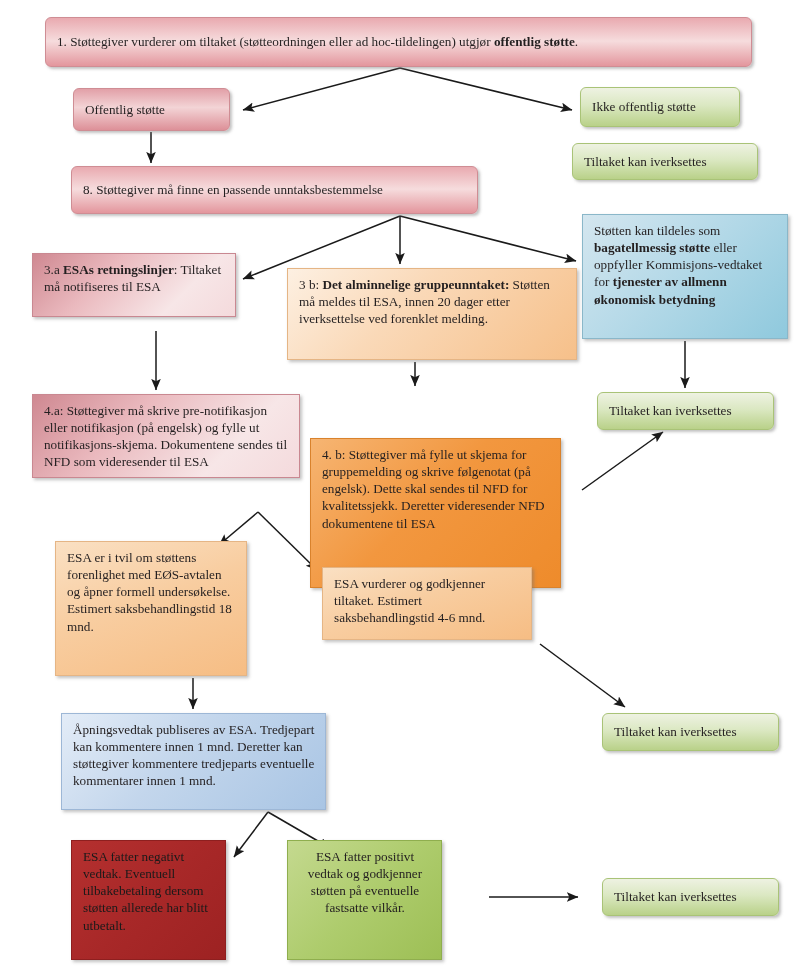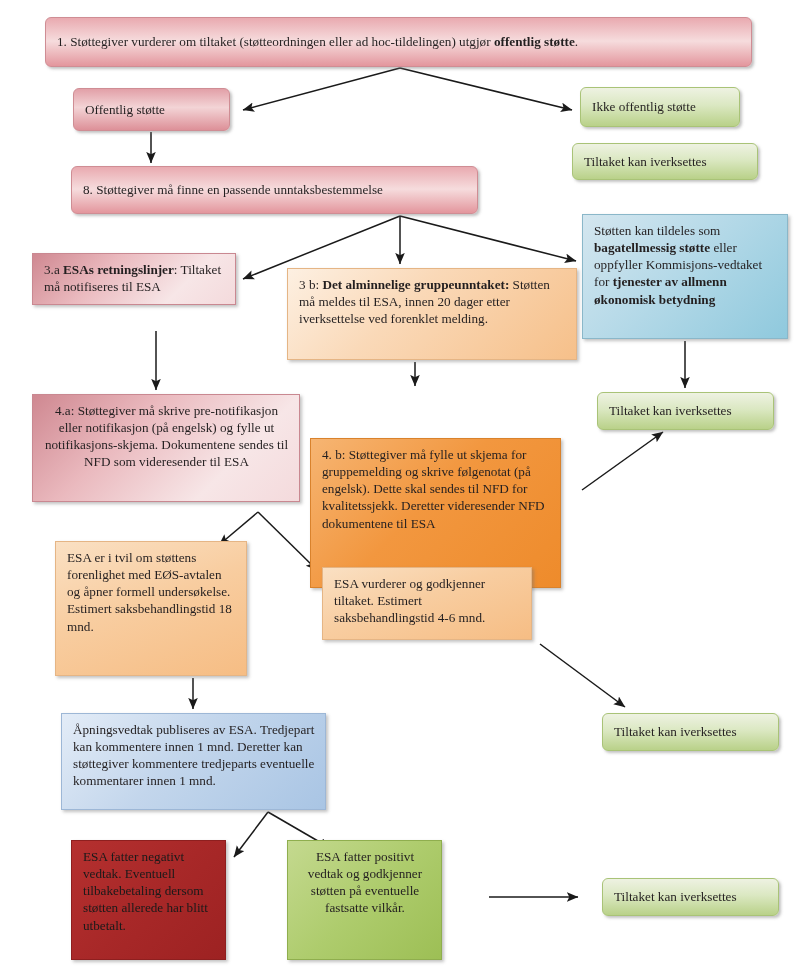--- a/index.html
+++ b/index.html
@@ -78,30 +78,30 @@
       </div>
       <div class="node green ctr" style="left: 580px; top: 87px; width: 160px; height: 40px;">
         <span class="t"><span>Ikke offentlig støtte</span></span>
       </div>
       <div class="node green ctr" style="left: 572px; top: 143px; width: 186px; height: 37px;">
         <span class="t"><span>Tiltaket kan iverksettes</span></span>
       </div>
       <div class="node pink-h ctr" style="left: 71px; top: 166px; width: 407px; height: 48px;">
         <span class="t"><span>8. Støttegiver må finne en passende unntaksbestemmelse</span></span>
       </div>
-      <div class="node pink-d" style="left: 32px; top: 253px; width: 204px; height: 52px;">
+      <div class="node pink-d" style="left: 32px; top: 253px; width: 204px; height: 64px;">
         <span class="t"><span>3.a </span><b>ESAs retningslinjer</b><span>: Tiltaket må notifiseres til ESA</span></span>
       </div>
       <div class="node orange-lt" style="left: 287px; top: 268px; width: 290px; height: 92px;">
         <span class="t"><span>3 b: </span><b>Det alminnelige gruppeunntaket:</b><span> Støtten må meldes til ESA, innen 20 dager etter iverksettelse ved forenklet melding.</span></span>
       </div>
       <div class="node blue" style="left: 582px; top: 214px; width: 206px; height: 125px;">
         <span class="t"><span>Støtten kan tildeles som </span><b>bagatellmessig støtte</b><span> eller oppfyller Kommisjons-vedtaket for </span><b>tjenester av allmenn økonomisk betydning</b></span>
       </div>
-      <div class="node pink-d" style="left: 32px; top: 394px; width: 268px; height: 108px; text-align: center;">
+      <div class="node pink-d" style="left: 32px; top: 394px; width: 268px; height: 84px;">
         <span class="t"><span>4.a: Støttegiver må skrive pre-notifikasjon eller notifikasjon (på engelsk) og fylle ut notifikasjons-skjema. Dokumentene sendes til NFD som videresender til ESA</span></span>
       </div>
       <div class="node orange" style="left: 310px; top: 390px; width: 251px; height: 150px; margin-top: 48px;">
         <span class="t"><span>4. b: Støttegiver må fylle ut skjema for gruppemelding og skrive følgenotat (på engelsk). Dette skal sendes til NFD for kvalitetssjekk. Deretter videresender NFD dokumentene til ESA</span></span>
       </div>
       <div class="node green ctr" style="left: 597px; top: 392px; width: 177px; height: 38px;">
         <span class="t"><span>Tiltaket kan iverksettes</span></span>
       </div>
       <div class="node orange-lt2" style="left: 55px; top: 541px; width: 192px; height: 135px;">
         <span class="t"><span>ESA er i tvil om støttens forenlighet med EØS-avtalen og åpner formell undersøkelse. Estimert saksbehandlingstid 18 mnd.</span></span>

